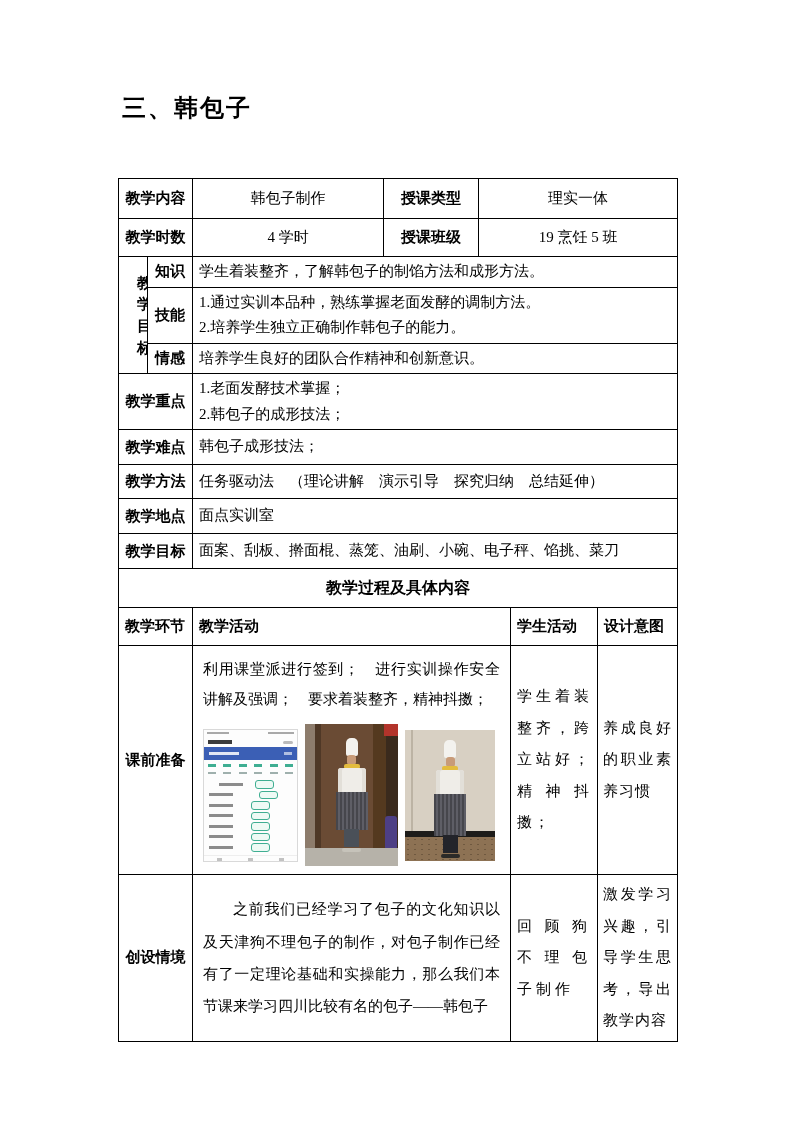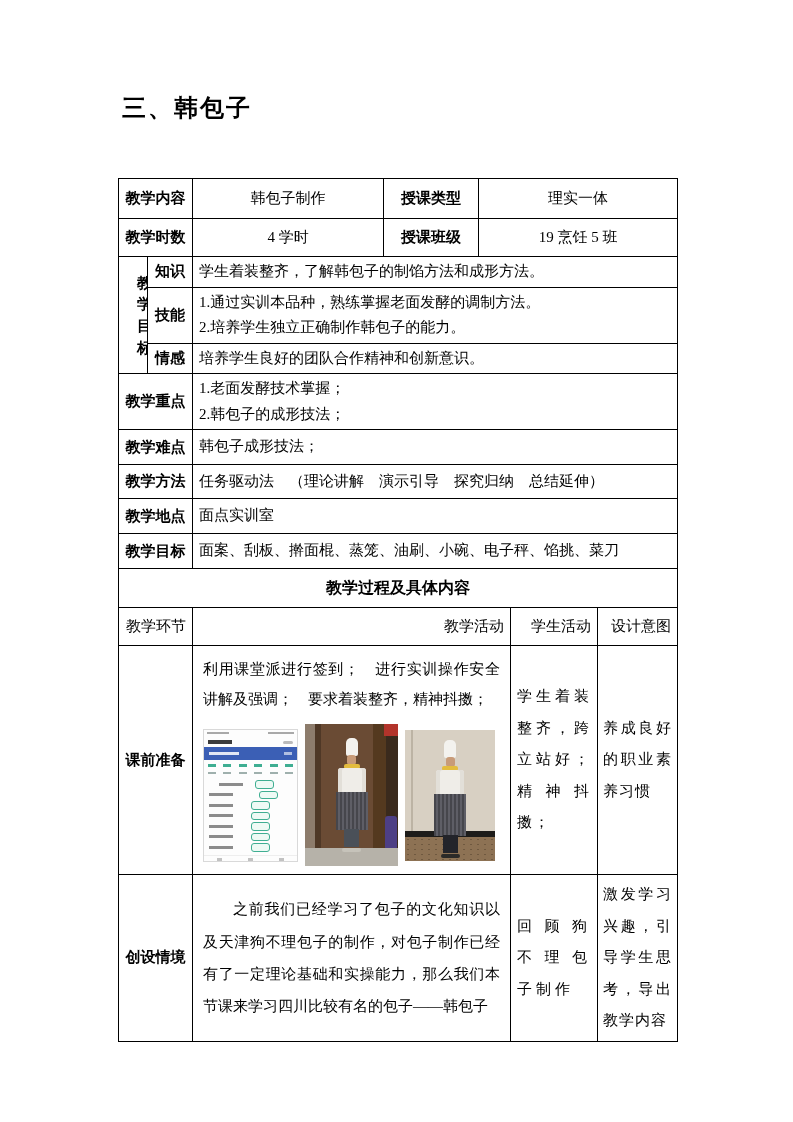--- a/index.html
+++ b/index.html
@@ -10,21 +10,21 @@
   table.plan{position:absolute;left:118px;top:178px;border-collapse:collapse;table-layout:fixed;
              width:559px;}
   td{border:1px solid #000;font-size:15px;overflow:hidden;padding:2px 6px;vertical-align:middle;}
   .lbl{font-family:"Liberation Sans","DejaVu Sans",sans-serif;font-weight:bold;
        text-align:center;padding:2px 2px;}
   .val-c{text-align:center;}
   .val-l{text-align:left;line-height:1.7;}
   .vgroup{line-height:1.45;padding:2px 18px;text-align:left;}
   .section-title{font-family:"Liberation Sans","DejaVu Sans",sans-serif;font-weight:bold;
                  text-align:center;font-size:16px;}
-  .proc-hdr{font-family:"Liberation Sans","DejaVu Sans",sans-serif;font-weight:normal;text-align:right;}
+  .proc-hdr{font-family:"Liberation Sans","DejaVu Sans",sans-serif;font-weight:bold;text-align:left;}
   .act-cell{vertical-align:top;padding:8px 10px;}
   .act-text{text-align:justify;line-height:2.0;}
   .act-text-indent{text-align:justify;line-height:2.15;text-indent:2em;}
   .stu-cell{line-height:2.1;text-align:justify;padding:4px 6px;letter-spacing:2px;}
   .stu-wide{letter-spacing:4px;margin-left:43px;}
   .intent-cell{line-height:2.1;text-align:justify;padding:4px 5px;letter-spacing:1px;}
   .page-num{position:absolute;left:0;width:100%;top:1028px;text-align:center;font-size:12px;
             font-family:"Liberation Sans","DejaVu Sans",sans-serif;color:#222;}
 
   

